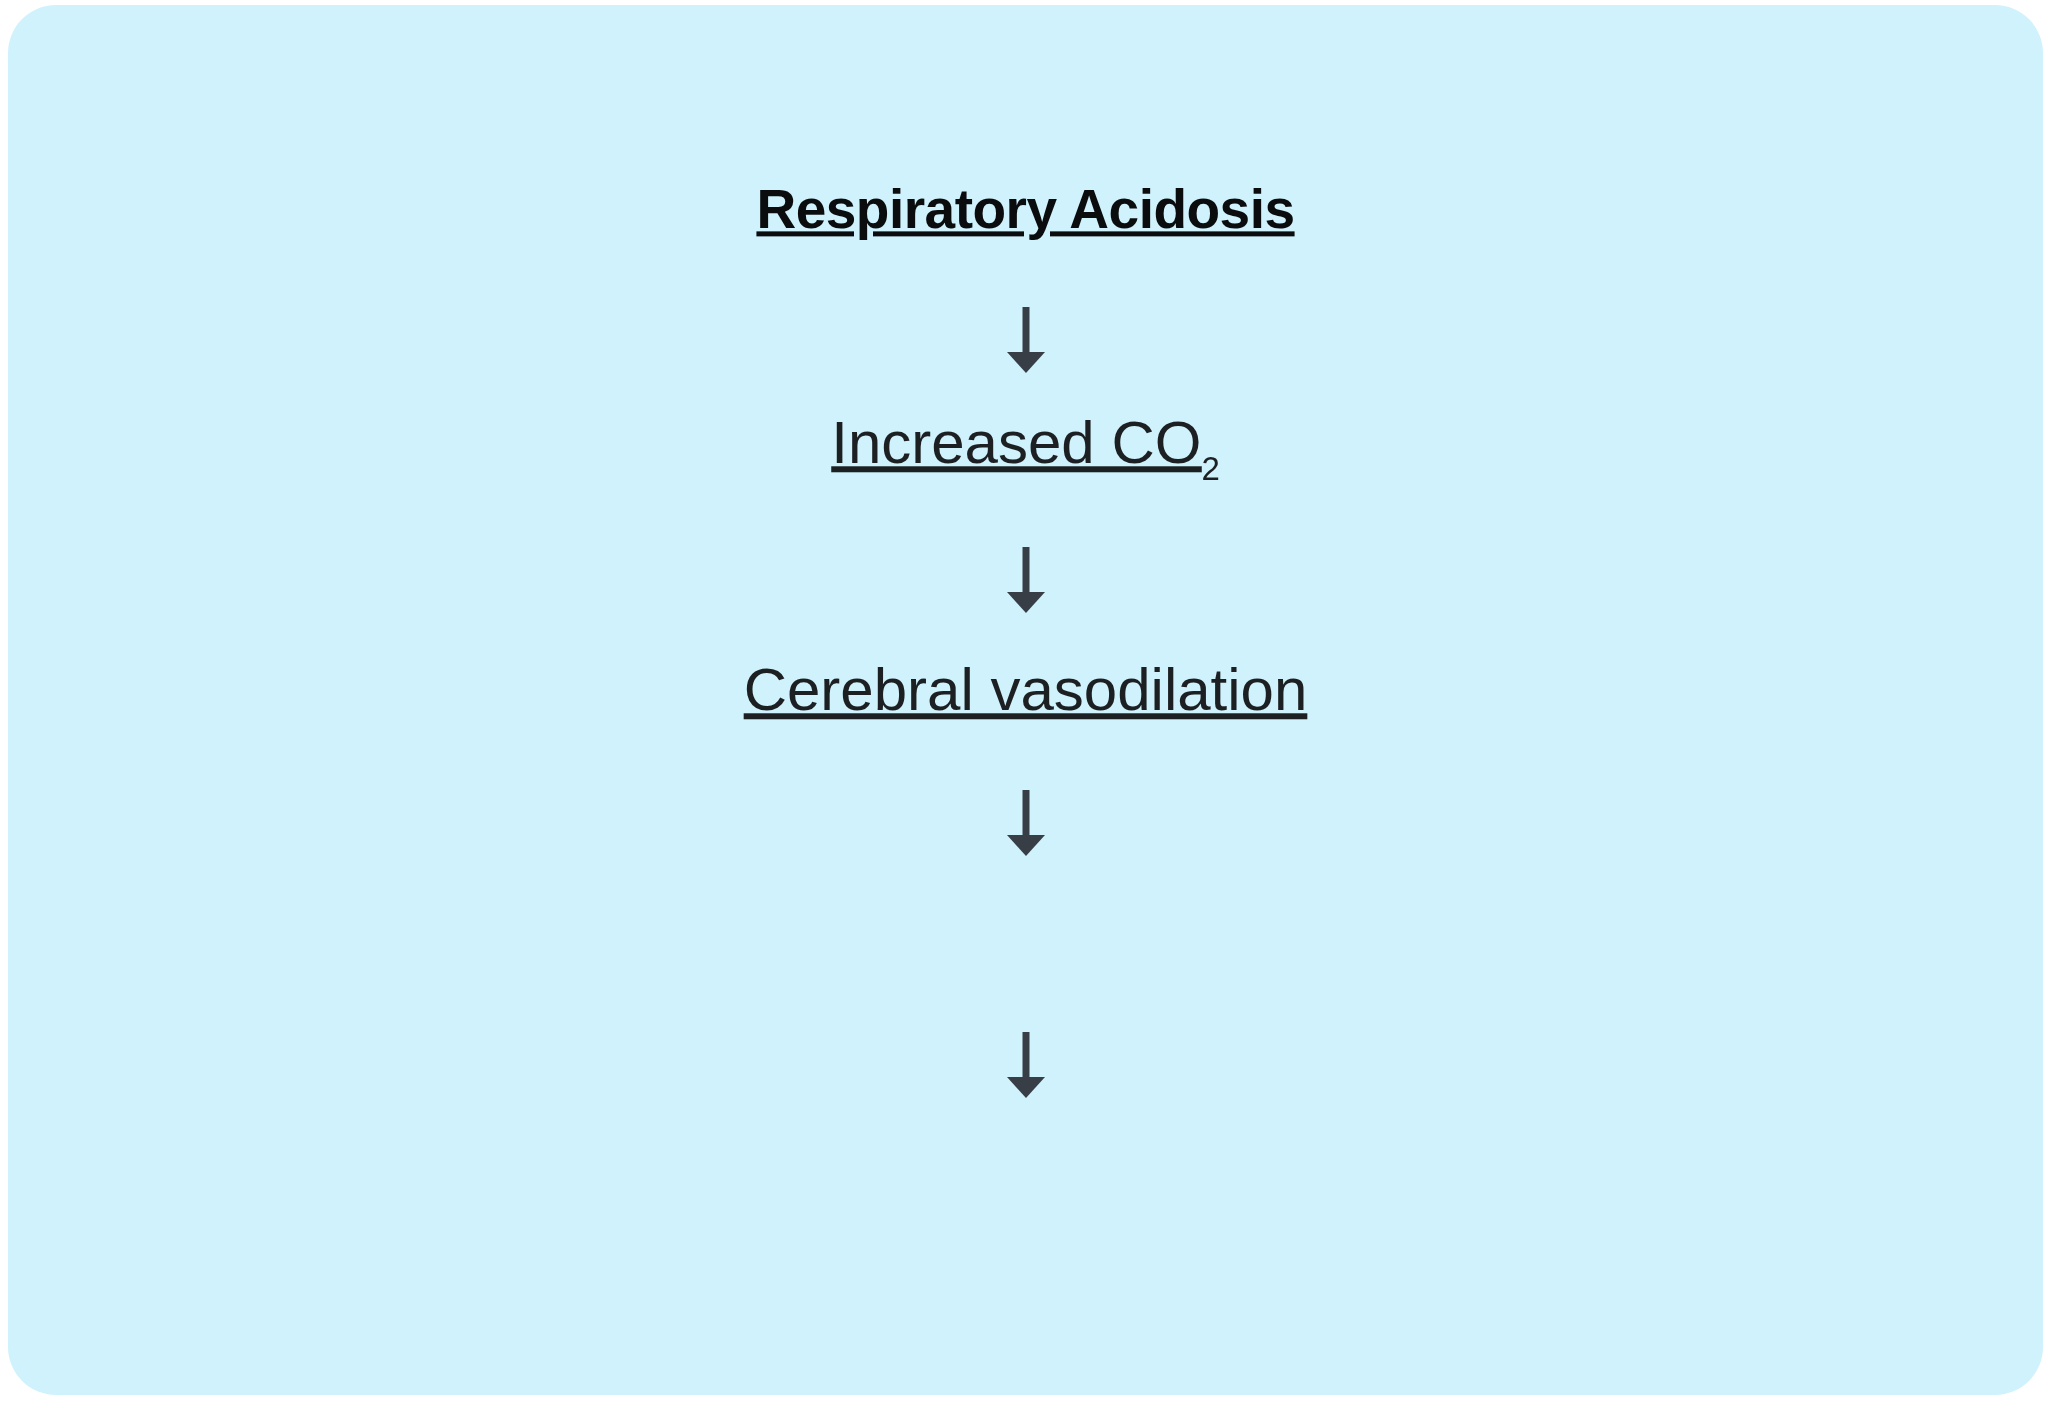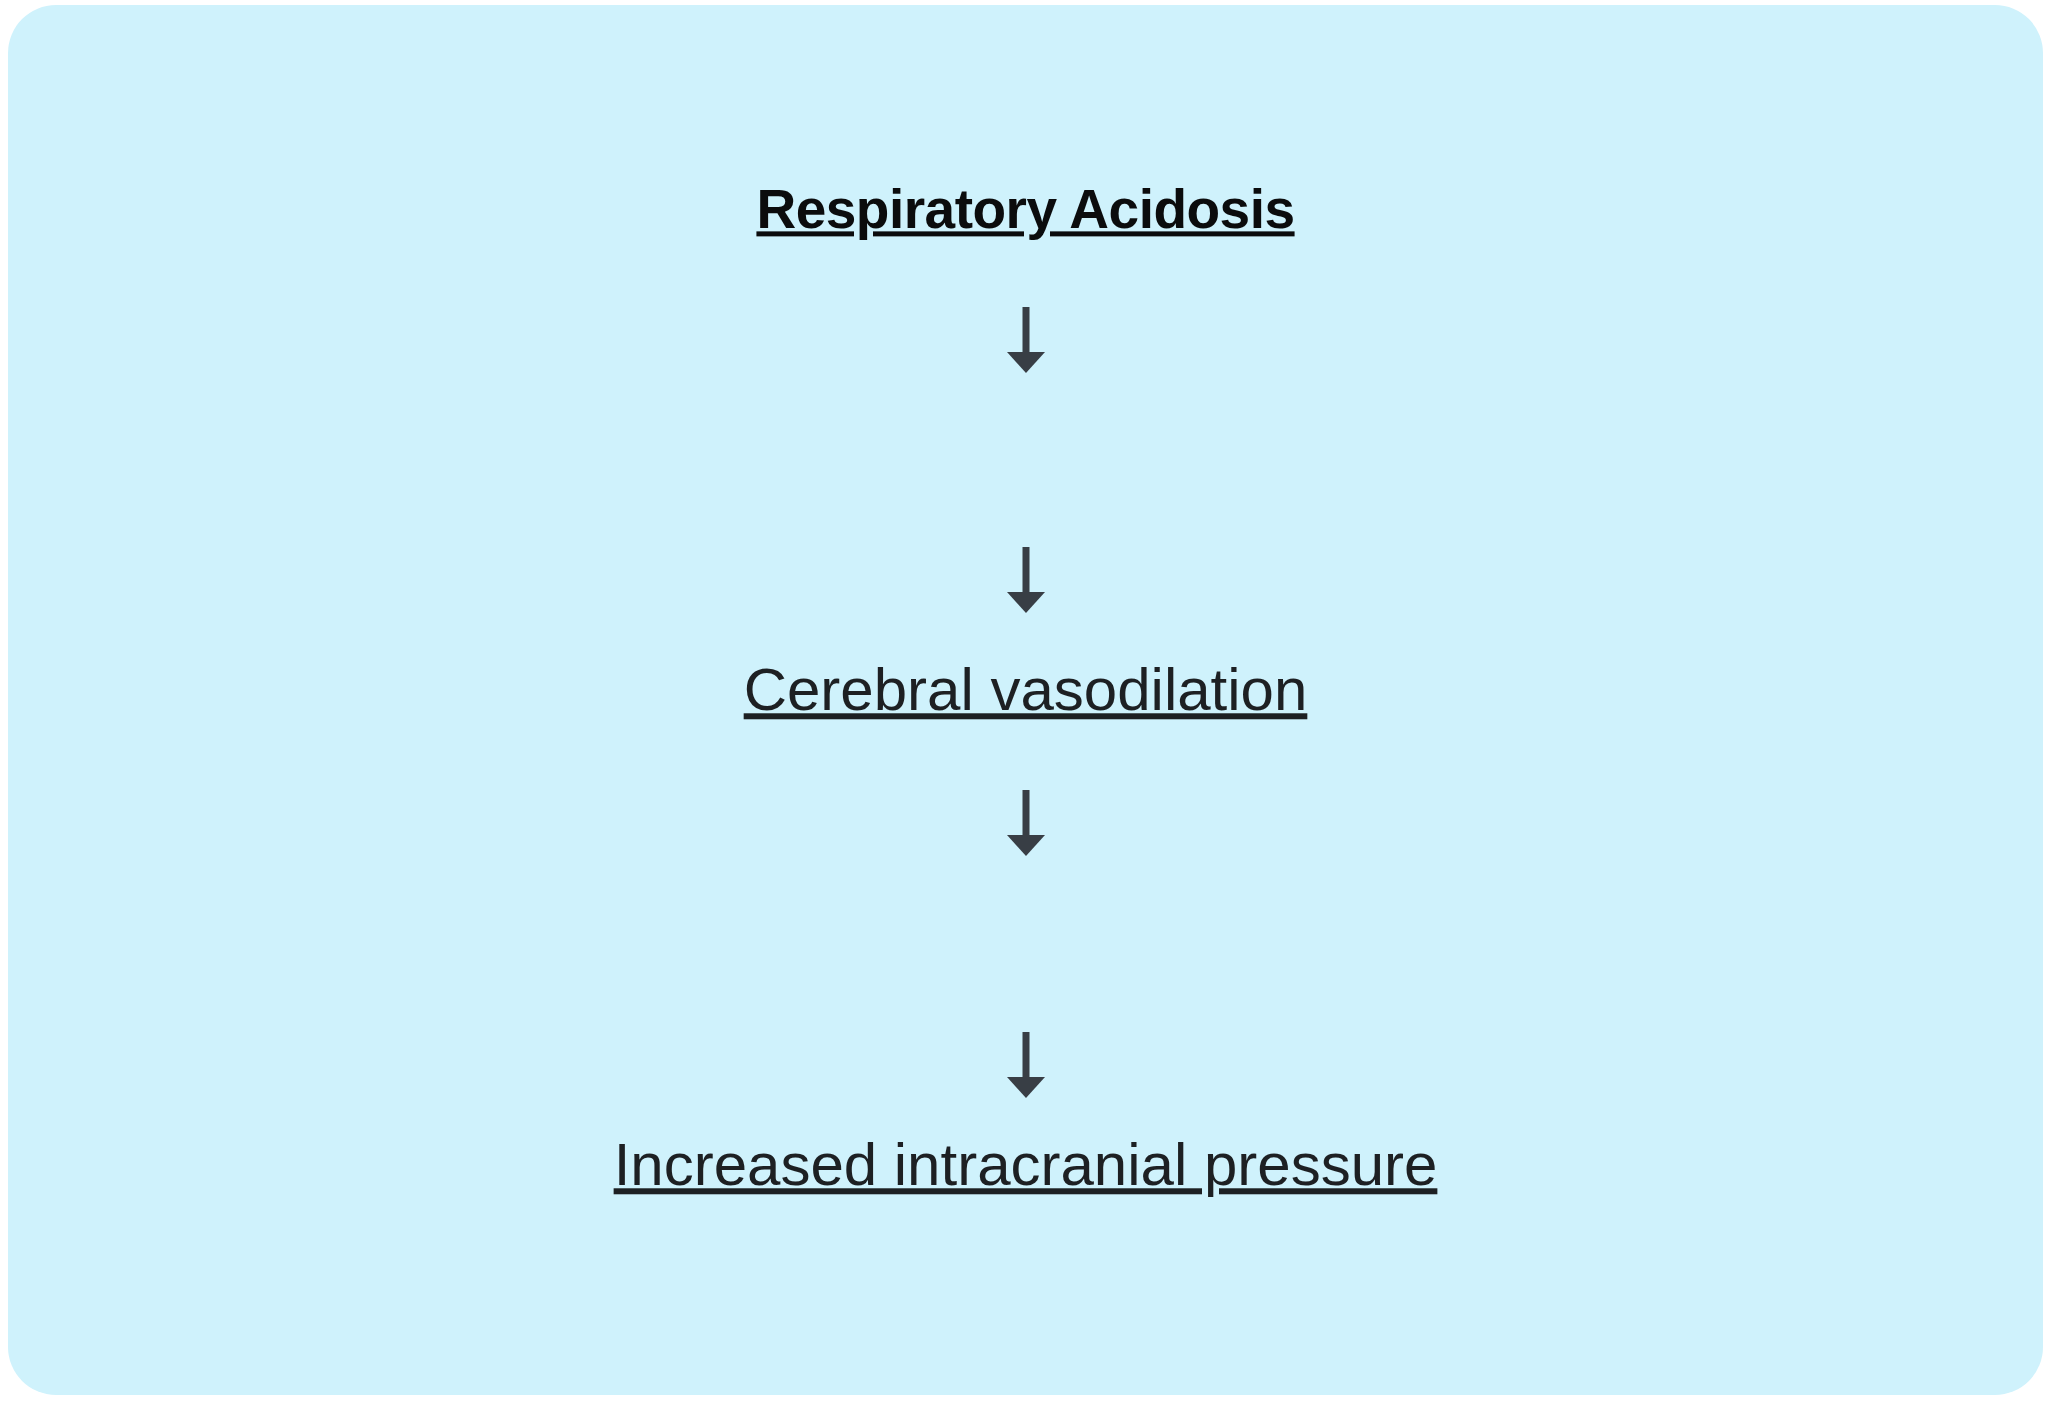--- a/index.html
+++ b/index.html
@@ -76,20 +76,23 @@
 
     <div class="row title-row">Respiratory Acidosis</div>
 
     <div class="row arrow-row arrow-1">
       <svg width="38" height="66" viewBox="0 0 38 66">
         <rect x="15.5" y="0" width="7" height="48" fill="#383E45"></rect>
         <polygon points="0,45 38,45 19,66" fill="#383E45"></polygon>
       </svg>
     </div>
 
+    <div class="row step-row step-1">
+      <span>Increased CO</span><span class="sub">2</span>
+    </div>
 
     <div class="row arrow-row arrow-2">
       <svg width="38" height="66" viewBox="0 0 38 66">
         <rect x="15.5" y="0" width="7" height="48" fill="#383E45"></rect>
         <polygon points="0,45 38,45 19,66" fill="#383E45"></polygon>
       </svg>
     </div>
 
     <div class="row step-row step-2">
       <span>Cerebral vasodilation</span><span class="sub"></span>
@@ -103,18 +106,15 @@
     </div>
 
 
     <div class="row arrow-row arrow-4">
       <svg width="38" height="66" viewBox="0 0 38 66">
         <rect x="15.5" y="0" width="7" height="48" fill="#383E45"></rect>
         <polygon points="0,45 38,45 19,66" fill="#383E45"></polygon>
       </svg>
     </div>
 
-    <div class="row step-row step-4">
-      <span>Increased intracranial pressure</span><span class="sub"></span>
-    </div>
 
   </div>
 </div>
 
 </body></html>

